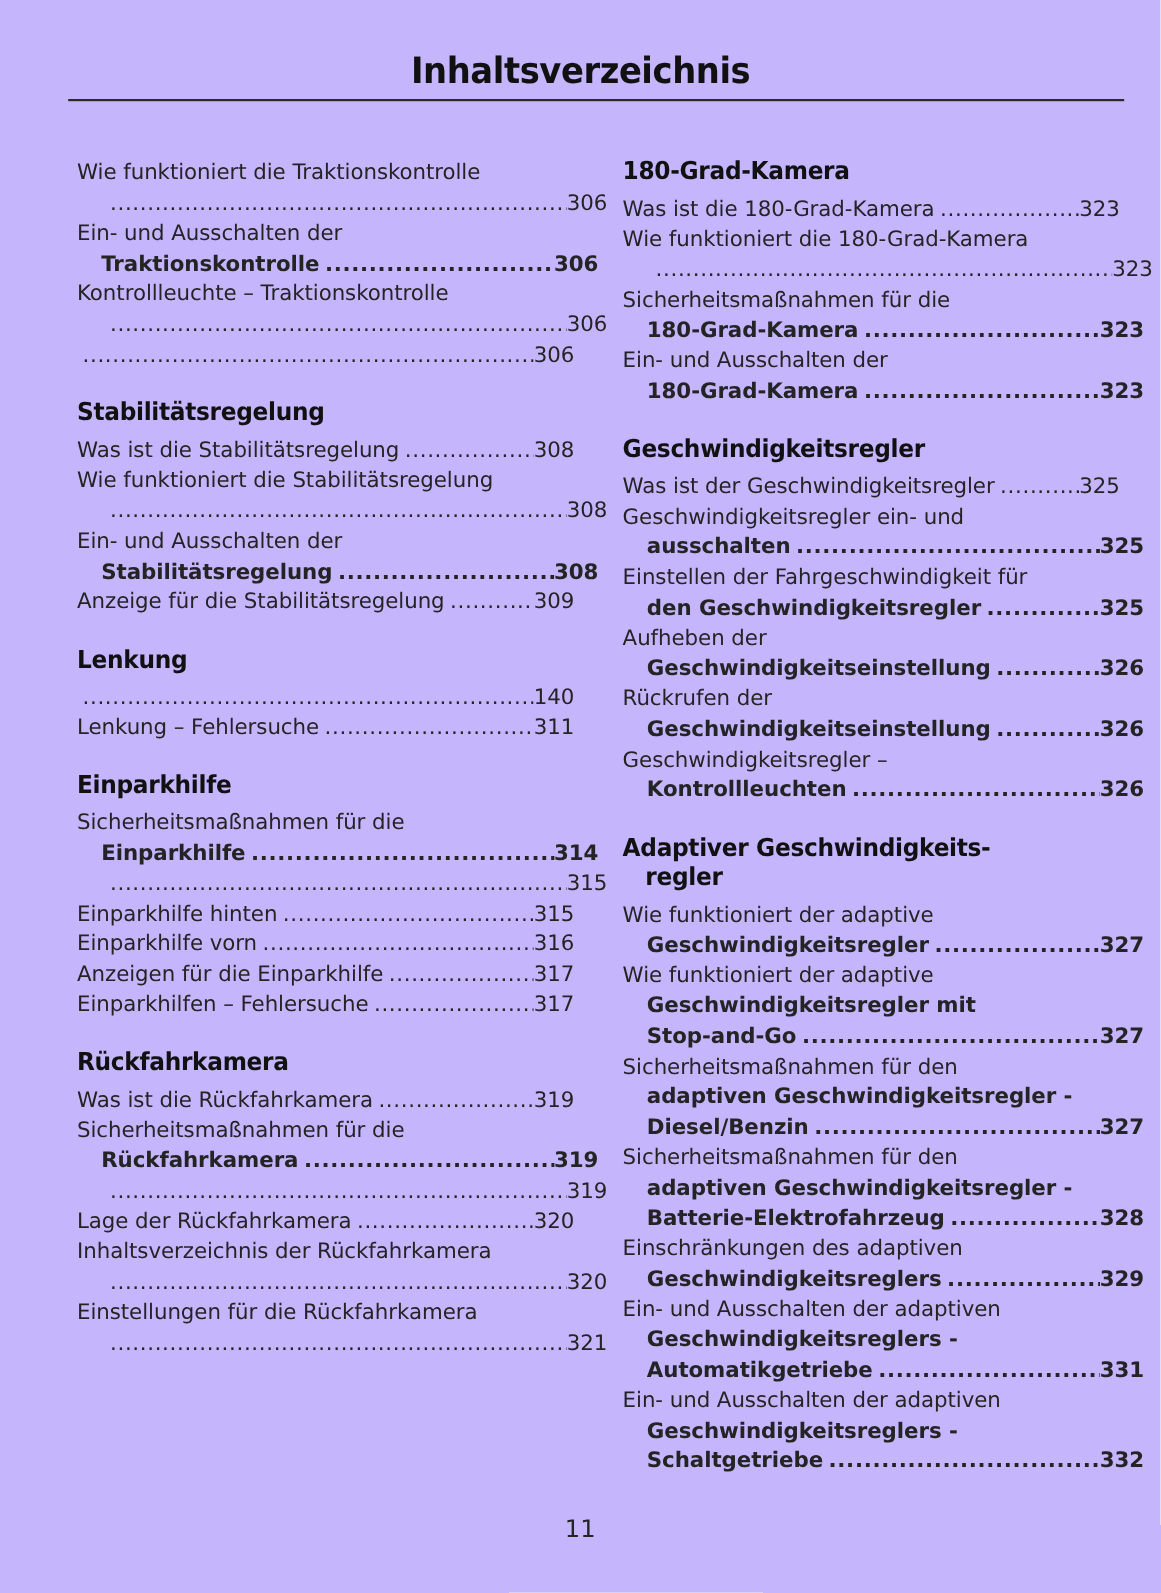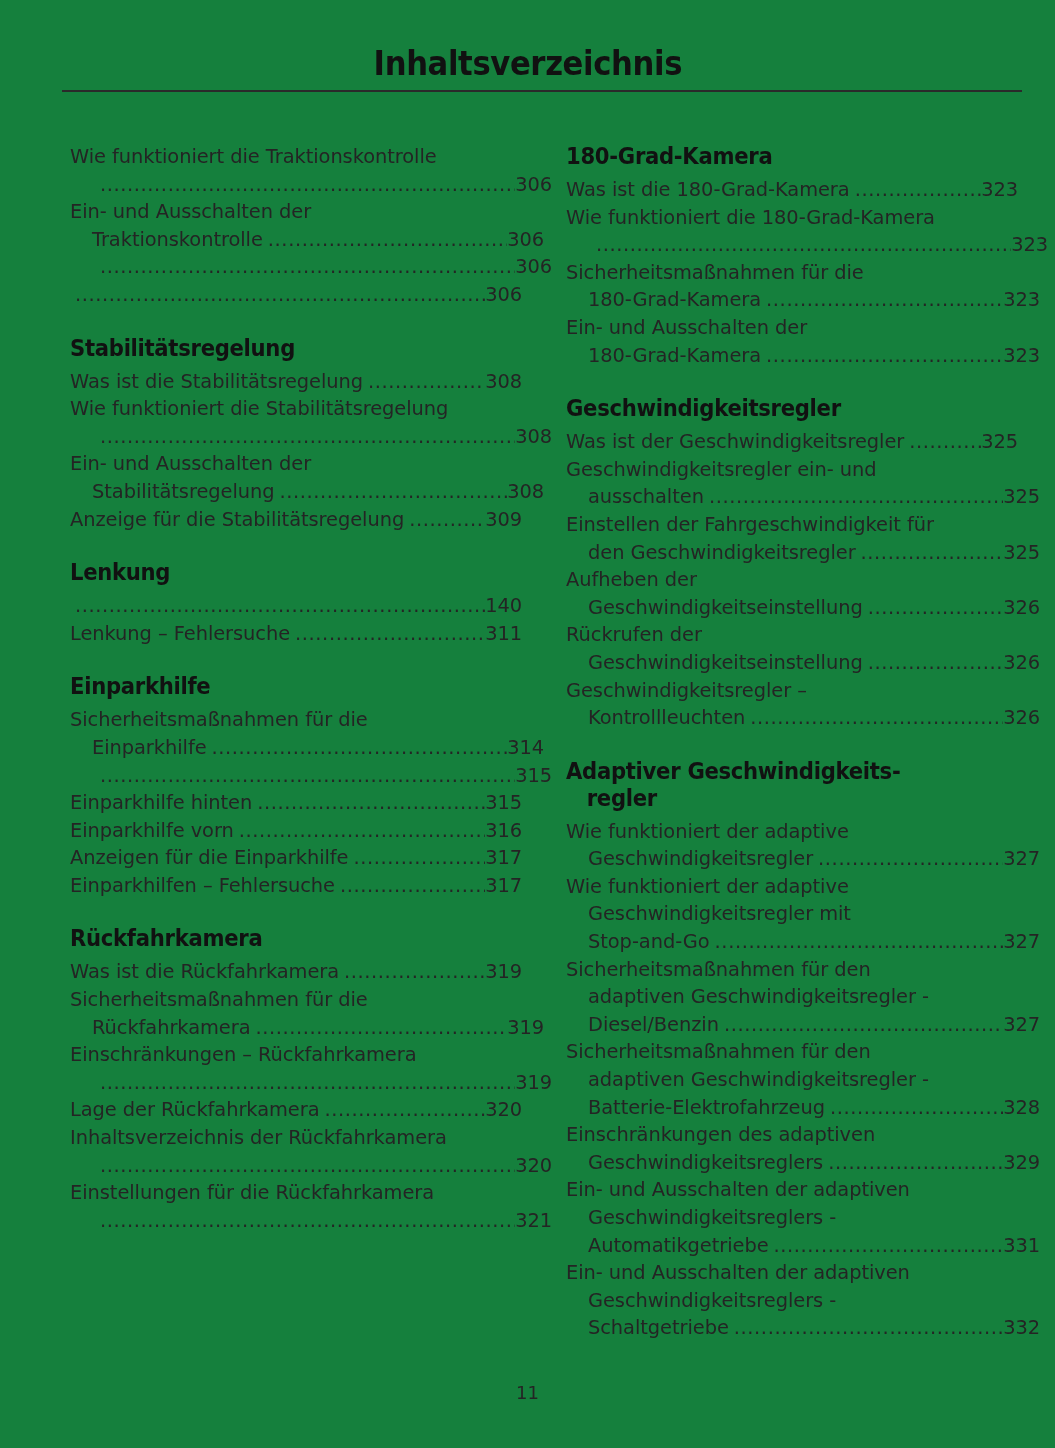--- a/index.html
+++ b/index.html
@@ -8,21 +8,21 @@
     background: #ffffff;
   }
   body {
     font-family: "DejaVu Sans", sans-serif;
     color: #1a1a1a;
   }
   .page {
     position: relative;
     width: 1055px;
     height: 1448px;
-    background: #15803d;
+    background: #c4b5fd;
     overflow: hidden;
     box-sizing: border-box;
   }
 
   
   .page-header {
     position: absolute;
     left: 0;
     top: 44px;
     width: 1055px;
@@ -89,21 +89,21 @@
     line-height: 27.6px;
     color: #242424;
     margin: 0;
     padding: 0;
     letter-spacing: -0.05px;
   }
   .entry-line {
     display: block;
     white-space: nowrap;
   }
-  .entry-line.indent { padding-left: 22px; }
+  .entry-line.indent { padding-left: 22px; font-weight: bold; }
   .entry-line.leader-only { padding-left: 30px; }
 
   
   .fill {
     display: flex;
     align-items: baseline;
     width: 100%;
   }
   .fill .txt { flex: 0 0 auto; white-space: nowrap; }
   .fill .dots {
@@ -123,21 +123,21 @@
   }
   .fill.nogap .dots { margin-left: 0; }
 
   
   .page-footer {
     position: absolute;
     left: 0;
     bottom: 45px;
     width: 1055px;
     text-align: center;
-    font-size: 18px;
+    font-size: 22px;
     color: #242424;
   }
 </style>
 </head>
 <body>
 
 <div class="page">
 
   <div class="page-header">
     <span class="title">Inhaltsverzeichnis</span>
@@ -157,20 +157,21 @@
             </div>
             <div class="entry">
               <div class="entry-line">Ein- und Ausschalten der</div>
               <div class="entry-line fill indent">
                 <span class="txt">Traktionskontrolle</span>
                 <span class="dots">................................................................................</span>
                 <span class="pg">306</span>
               </div>
             </div>
             <div class="entry">
+              <div class="entry-line">Kontrollleuchte – Traktionskontrolle</div>
               <div class="entry-line fill leader-only nogap">
                 <span class="dots">..........................................................................................</span>
                 <span class="pg">306</span>
               </div>
             </div>
             <div class="entry">
               <div class="entry-line fill">
                 <span class="dots">................................................................................</span>
                 <span class="pg">306</span>
               </div>
@@ -288,21 +289,20 @@
             </div>
             <div class="entry">
               <div class="entry-line">Sicherheitsmaßnahmen für die</div>
               <div class="entry-line fill indent">
                 <span class="txt">Rückfahrkamera</span>
                 <span class="dots">................................................................................</span>
                 <span class="pg">319</span>
               </div>
             </div>
             <div class="entry">
-              <div class="entry-line">Einschränkungen – Rückfahrkamera</div>
               <div class="entry-line fill leader-only nogap">
                 <span class="dots">..........................................................................................</span>
                 <span class="pg">319</span>
               </div>
             </div>
             <div class="entry">
               <div class="entry-line fill">
                 <span class="txt">Lage der Rückfahrkamera</span>
                 <span class="dots">................................................................................</span>
                 <span class="pg">320</span>

